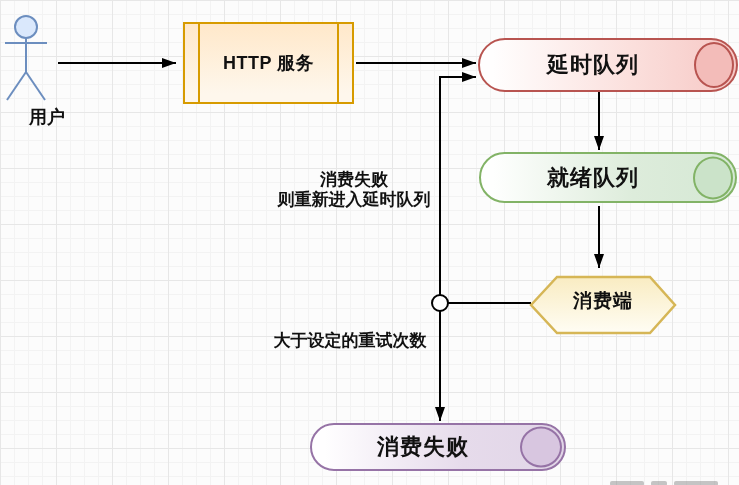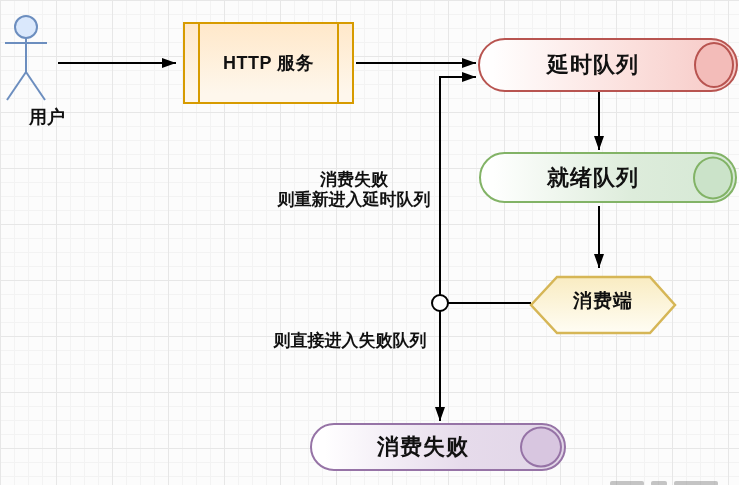--- a/index.html
+++ b/index.html
@@ -116,21 +116,21 @@
     <span class="txt">消费失败</span>
     <div class="cap"></div>
   </div>
 
   <div class="note note-retry">
     <span>消费失败</span>
     <span>则重新进入延时队列</span>
   </div>
 
   <div class="note note-fail">
-    <span>则直接进入失败队列</span>
+    <span>大于设定的重试次数</span>
   </div>
 
   <div class="abs wm">
     <i style="width:34px"></i>
     <i style="width:16px"></i>
     <i style="width:44px"></i>
   </div>
 
 </div>
 

